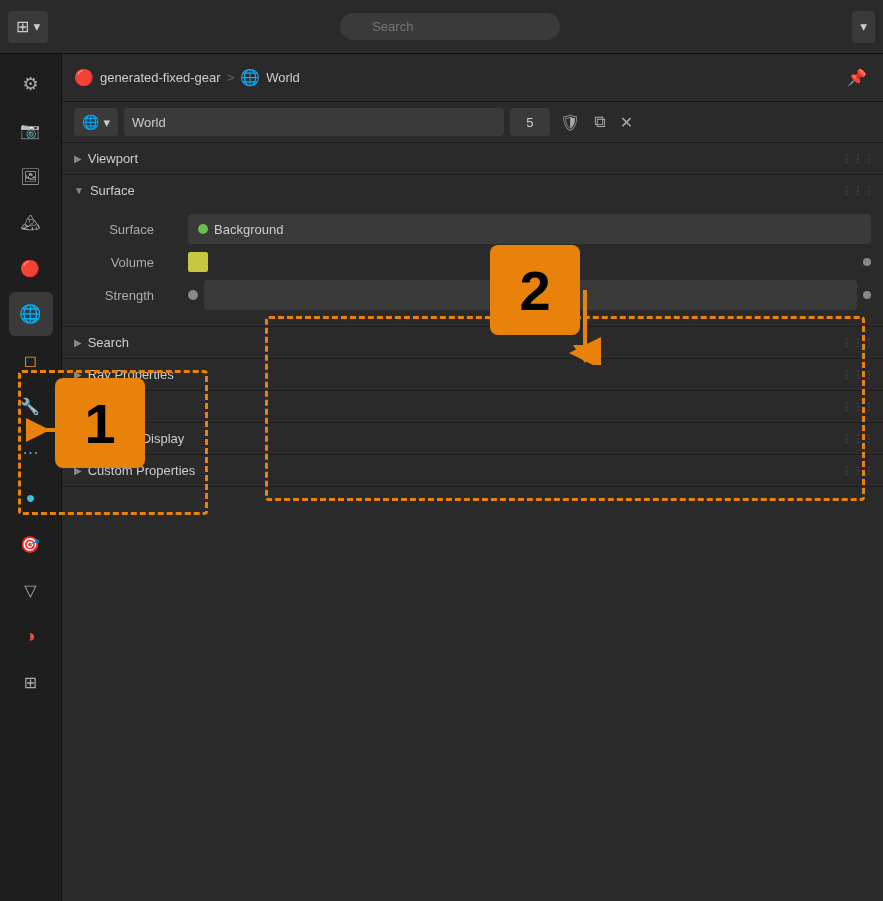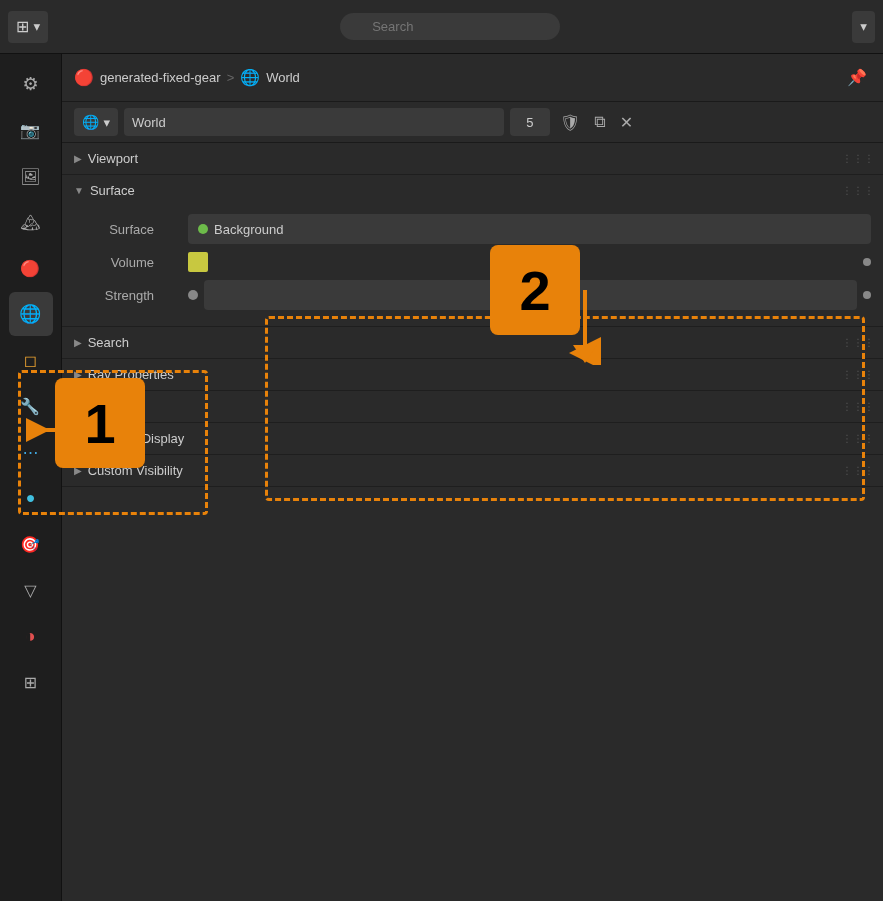--- a/index.html
+++ b/index.html
@@ -544,21 +544,21 @@
       <div class="section-header">
         <span class="section-chevron">▶</span>
         <span>Viewport Display</span>
         <span class="drag-handle">⋮⋮⋮</span>
       </div>
     </div>
 
     <div class="section">
       <div class="section-header">
         <span class="section-chevron">▶</span>
-        <span>Custom Visibility</span>
+        <span>Custom Properties</span>
         <span class="drag-handle">⋮⋮⋮</span>
       </div>
     </div>
 
   </div>
 </div>
 
 <div class="annotation-box-1"></div>
 
 <div class="annotation-box-2"></div>

